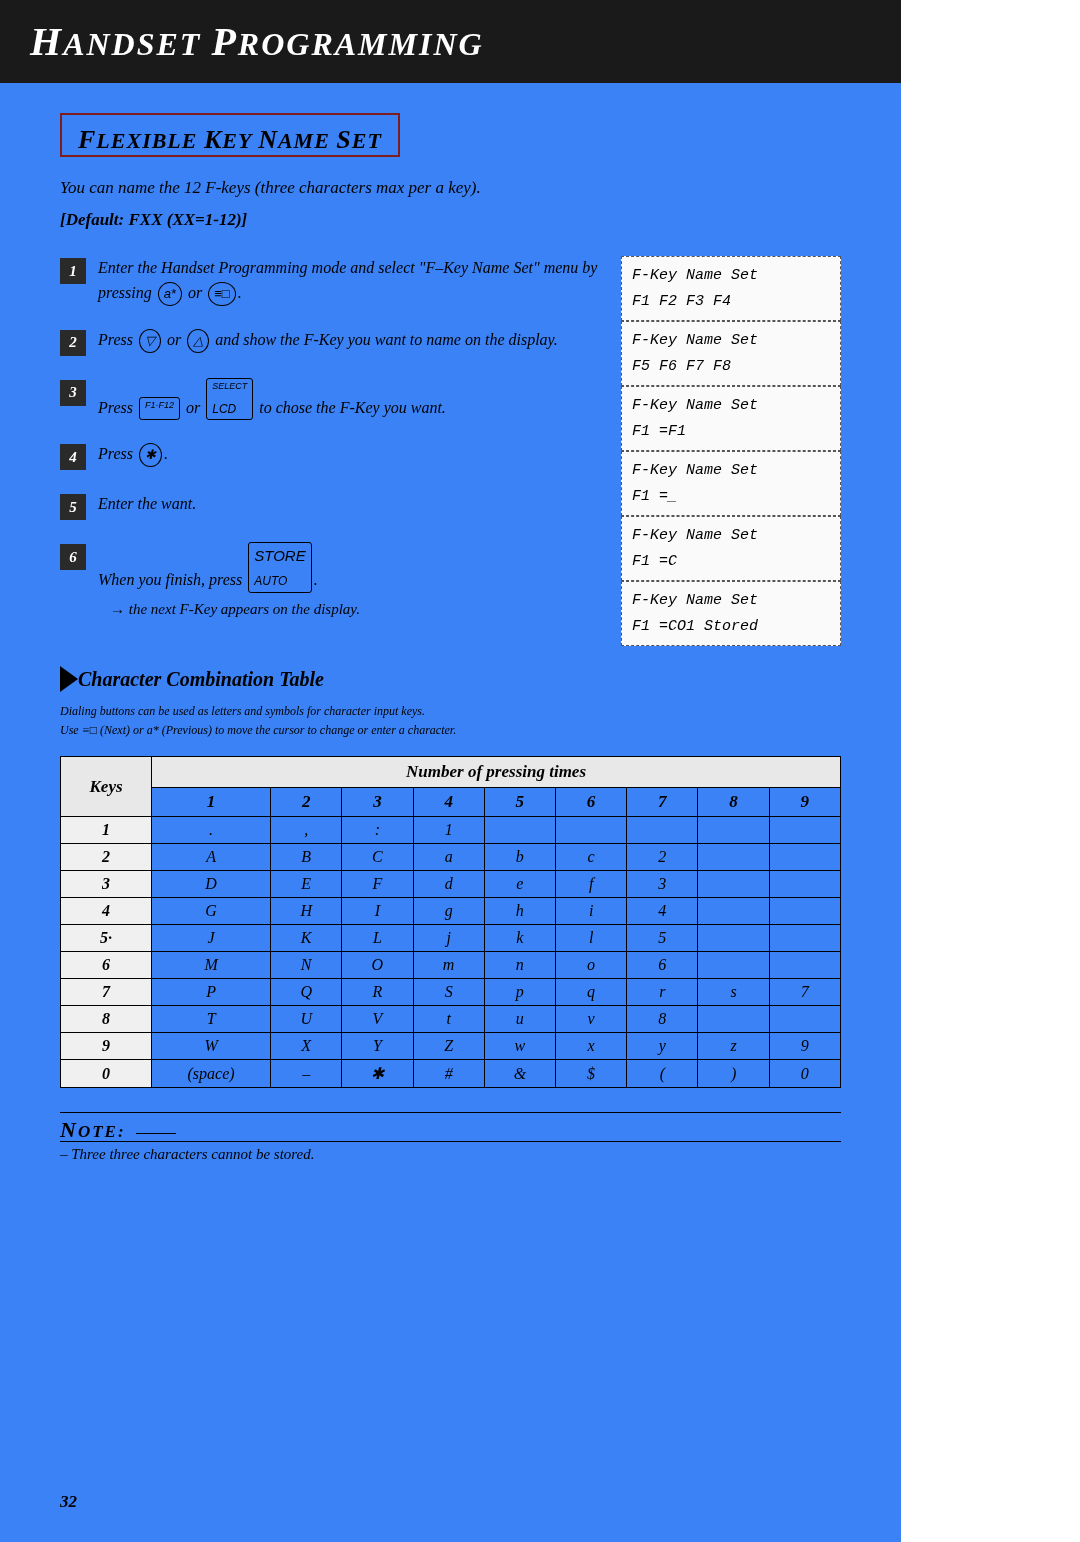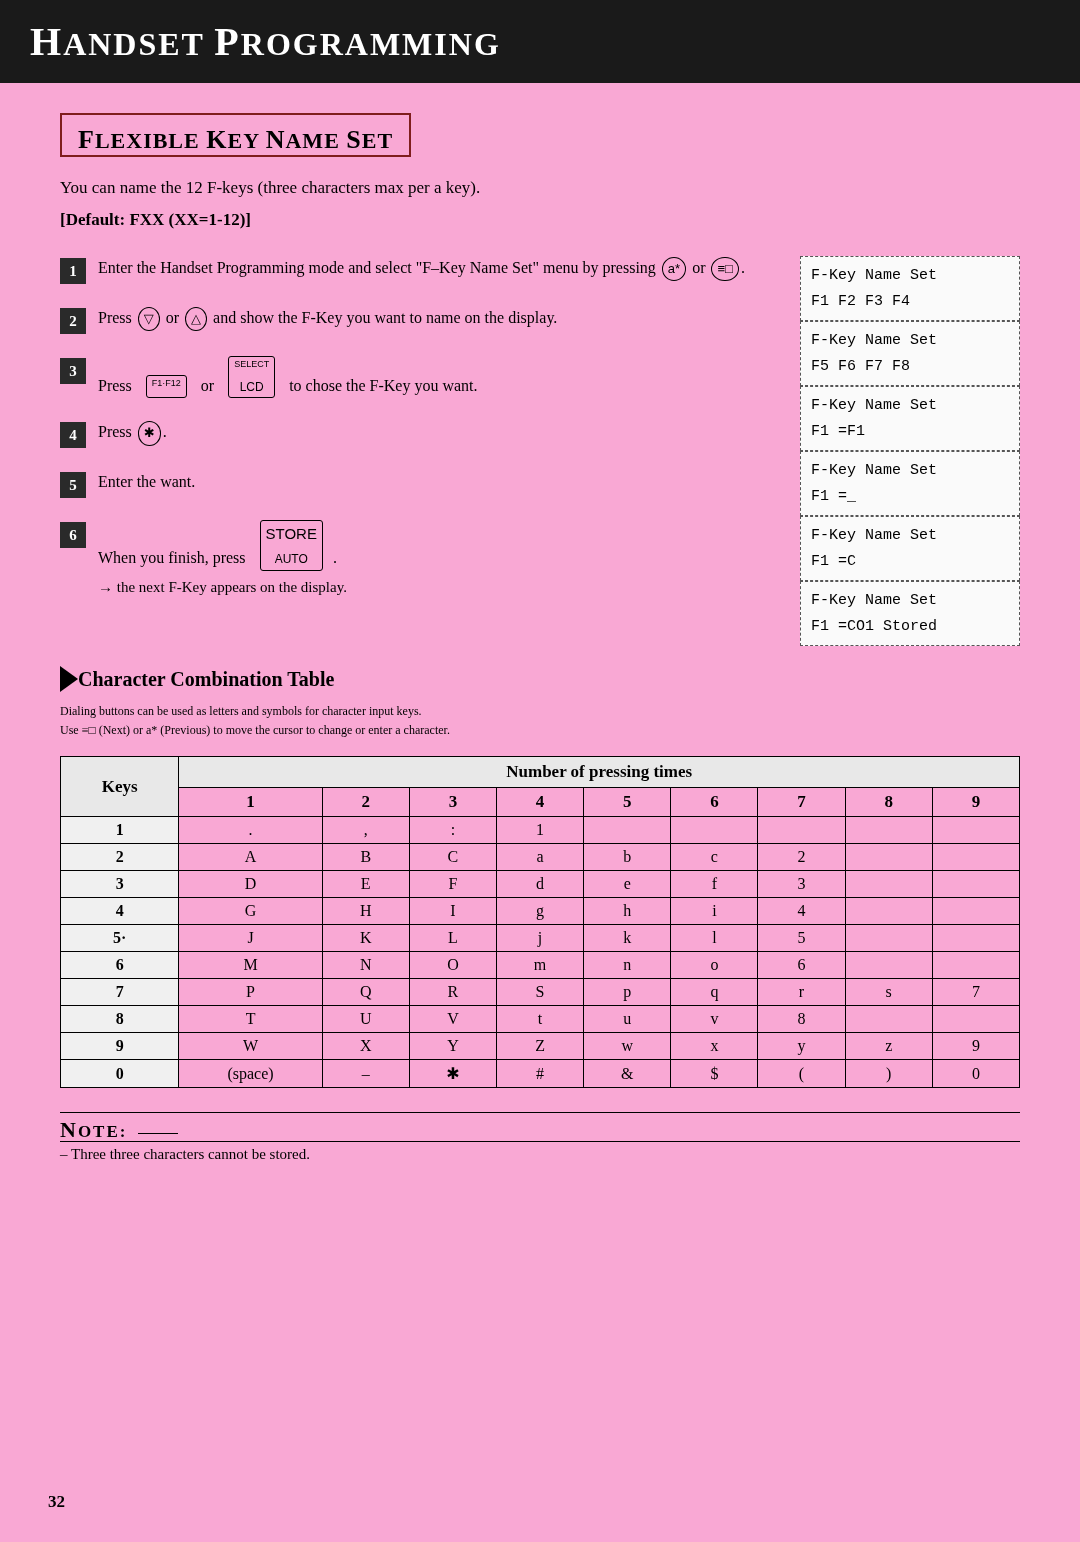--- a/index.html
+++ b/index.html
@@ -5,25 +5,26 @@
     * { box-sizing: border-box; margin: 0; padding: 0; }
     body {
       background: #fff;
       font-family: 'Times New Roman', Times, serif;
       width: 1080px;
       min-height: 1542px;
       padding: 0;
       color: #000;
     }
     .page {
-      width: 1080px;
+      width: 901px;
       min-height: 1542px;
-      background: #f9a8d4;
+      background: #3b82f6;
       padding: 40px 60px 40px 60px;
       position: relative;
+      font-style: italic;
     }
     
     .page-header {
       background: #1a1a1a;
       color: #fff;
       padding: 18px 30px;
       margin: -40px -60px 30px -60px;
       font-size: 32px;
       font-weight: bold;
       letter-spacing: 2px;
@@ -94,31 +95,30 @@
       font-size: 13px;
       margin: 0 2px;
       font-family: Arial, sans-serif;
     }
     .step-text .icon-rect {
       display: inline-block;
       border: 1.5px solid #000;
       border-radius: 3px;
       padding: 1px 5px;
       font-size: 12px;
-      margin: 0 10px;
+      margin: 0 2px;
       font-family: Arial, sans-serif;
-      text-align: center;
     }
     .step-text .icon-sup {
       font-size: 9px;
       vertical-align: super;
     }
     .arrow-note {
       font-size: 15px;
-      margin-left: 38px;
+      margin-left: 50px;
       margin-top: -14px;
       margin-bottom: 4px;
     }
 
     
     .lcd-column {
       width: 220px;
       display: flex;
       flex-direction: column;
       gap: 0;
@@ -208,21 +208,21 @@
     .note-title span.h { font-size: 22px; font-variant: normal; }
     .note-text {
       font-size: 15px;
       margin-top: 4px;
     }
 
     
     .page-number {
       position: absolute;
       bottom: 30px;
-      left: 48px;
+      left: 60px;
       font-size: 17px;
       font-weight: bold;
     }
   </style>
 </head>
 <body>
 
 <div class="page">
   
   <div class="page-header">

